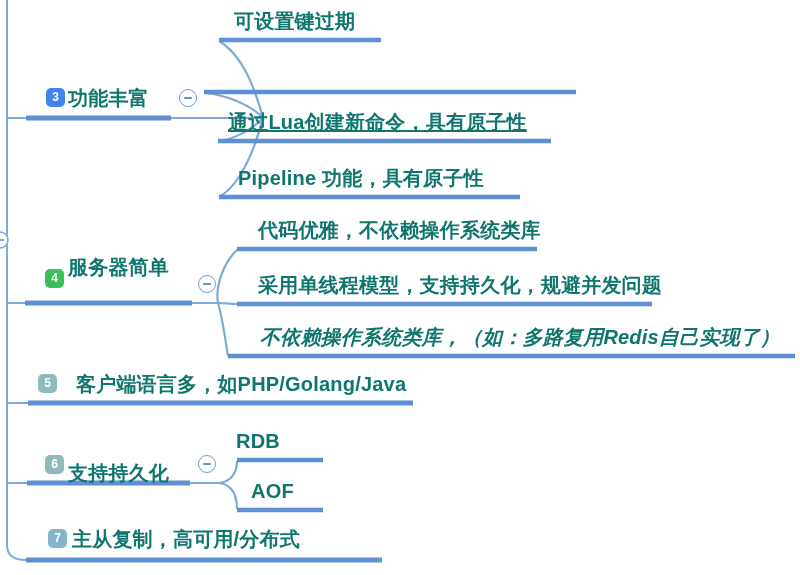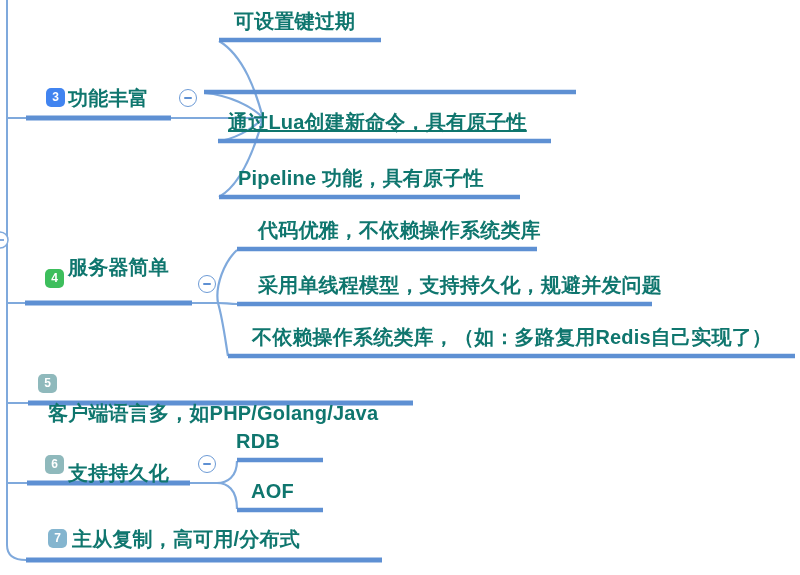--- a/index.html
+++ b/index.html
@@ -75,24 +75,24 @@
   <div class="collapse-btn" style="left:179px;top:89px;"></div>
   <div class="node-label" style="left:234px;top:10px;">可设置键过期</div>
   <div class="node-label" style="left:228px;top:111px;text-decoration:underline;">通过Lua创建新命令，具有原子性</div>
   <div class="node-label" style="left:238px;top:167px;">Pipeline 功能，具有原子性</div>
 
   <div class="badge b4" style="left:45px;top:269px;">4</div>
   <div class="node-label" style="left:68px;top:256px;">服务器简单</div>
   <div class="collapse-btn" style="left:198px;top:275px;"></div>
   <div class="node-label" style="left:258px;top:219px;">代码优雅，不依赖操作系统类库</div>
   <div class="node-label" style="left:258px;top:274px;">采用单线程模型，支持持久化，规避并发问题</div>
-  <div class="node-label" style="left:252px;top:326px;">不依赖操作系统类库，（如：多路复用Redis自己实现了）</div>
+  <div class="node-label" style="left:260px;top:326px;font-style:italic;">不依赖操作系统类库，（如：多路复用Redis自己实现了）</div>
 
   <div class="badge b56" style="left:38px;top:374px;">5</div>
-  <div class="node-label" style="left:48px;top:373px;margin-top:29px;">客户端语言多，如PHP/Golang/Java</div>
+  <div class="node-label" style="left:76px;top:373px;">客户端语言多，如PHP/Golang/Java</div>
 
   <div class="badge b56" style="left:45px;top:455px;">6</div>
   <div class="node-label" style="left:68px;top:454px;margin-top:8px;">支持持久化</div>
   <div class="collapse-btn" style="left:198px;top:455px;"></div>
   <div class="node-label" style="left:236px;top:430px;">RDB</div>
   <div class="node-label" style="left:240px;top:480px;margin-left:11px;">AOF</div>
 
   <div class="badge b7" style="left:48px;top:529px;">7</div>
   <div class="node-label" style="left:72px;top:528px;">主从复制，高可用/分布式</div>
 

